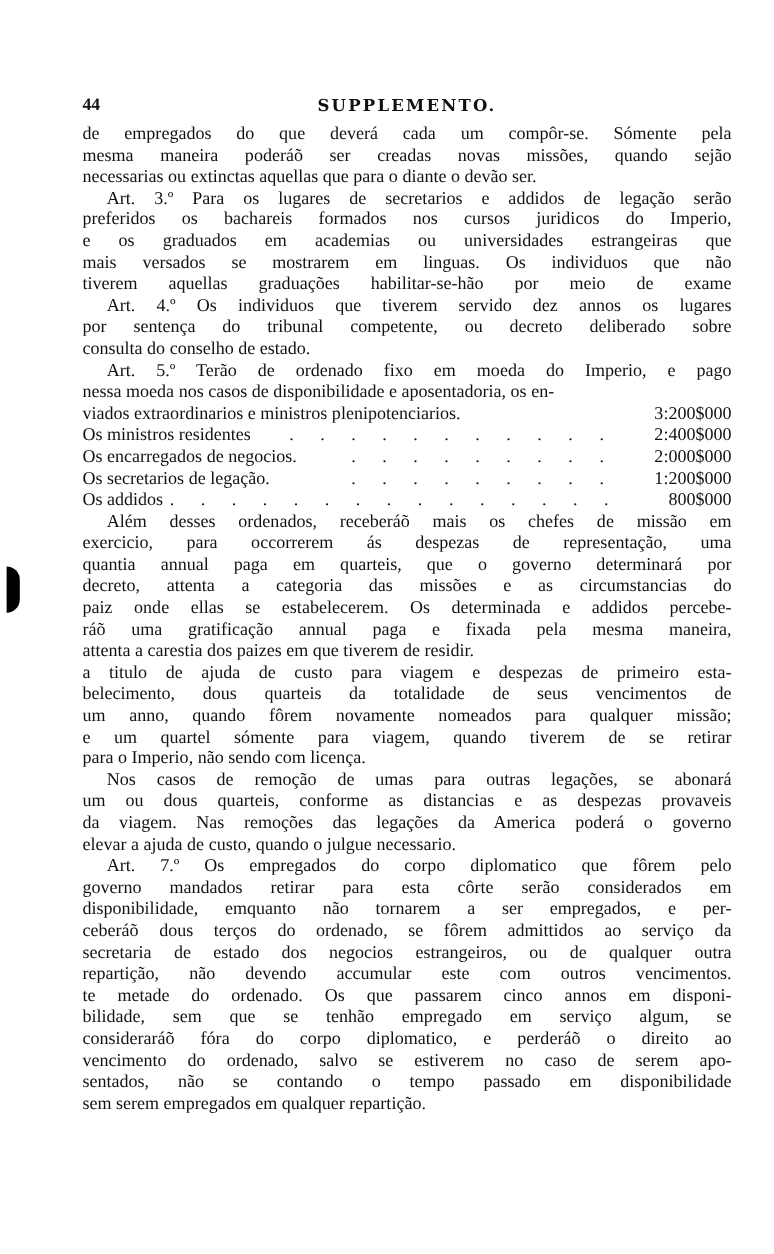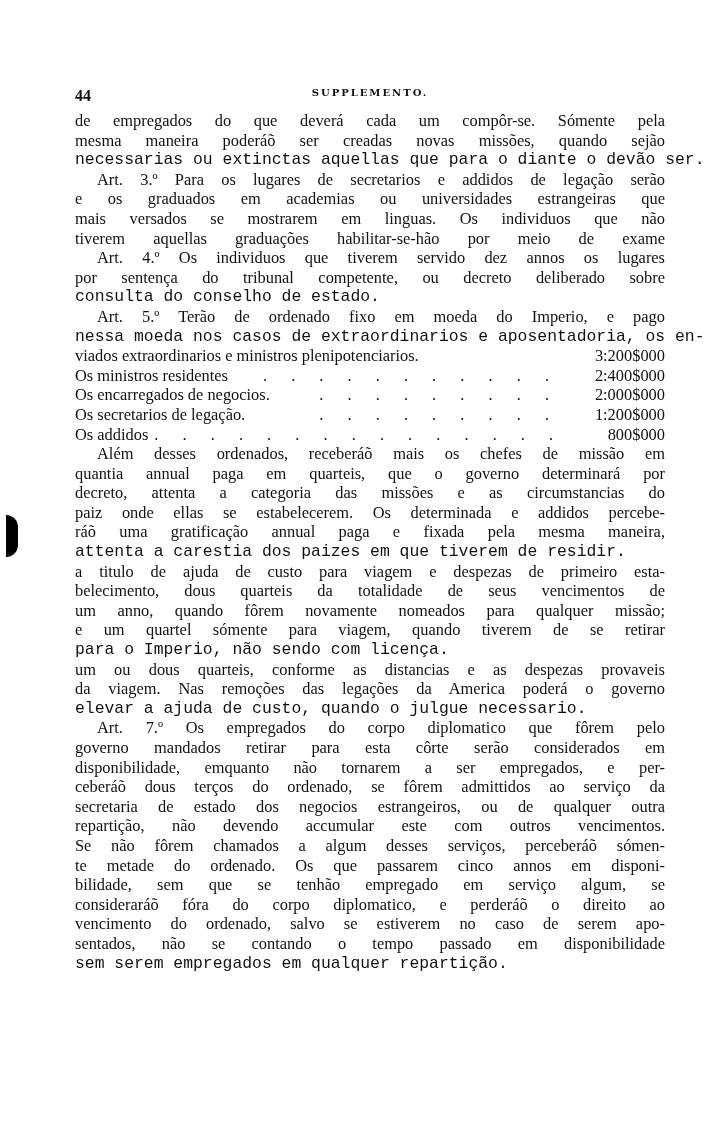--- a/index.html
+++ b/index.html
@@ -34,36 +34,35 @@
       top: 0;
     }
     .running-title {
       position: absolute;
       left: 0;
       right: 0;
       top: 0;
       text-align: center;
       letter-spacing: 2px;
       font-family: "DejaVu Serif", serif;
-      font-size: 10px;
+      font-size: 15px;
     }
     .body-text {
       font-size: 16.4px;
       line-height: 19.6px;
     }
     .line {
       display: block;
       text-align: justify;
       text-align-last: justify;
       white-space: nowrap;
       height: 19.6px;
     }
     .line.last {
       text-align-last: left;
-      font-family: Liberation Mono, monospace;
     }
     .indent {
       padding-left: 22px;
     }
     .salary-row {
       display: flex;
       height: 19.6px;
       white-space: nowrap;
     }
     .salary-label {
@@ -104,32 +103,33 @@
 
   <div class="body-text">
     <div id="paras-before">
         <div>
           <span class="line">de empregados do que deverá cada um compôr-se. Sómente pela</span>
           <span class="line">mesma maneira poderáõ ser creadas novas missões, quando sejão</span>
           <span class="line last">necessarias ou extinctas aquellas que para o diante o devão ser.</span>
         </div>
         <div>
           <span class="line indent">Art. 3.º Para os lugares de secretarios e addidos de legação serão</span>
+          <span class="line">preferidos os bachareis formados nos cursos juridicos do Imperio,</span>
           <span class="line">e os graduados em academias ou universidades estrangeiras que</span>
           <span class="line">mais versados se mostrarem em linguas. Os individuos que não</span>
           <span class="line">tiverem aquellas graduações habilitar-se-hão por meio de exame</span>
         </div>
         <div>
           <span class="line indent">Art. 4.º Os individuos que tiverem servido dez annos os lugares</span>
           <span class="line">por sentença do tribunal competente, ou decreto deliberado sobre</span>
           <span class="line last">consulta do conselho de estado.</span>
         </div>
         <div>
           <span class="line indent">Art. 5.º Terão de ordenado fixo em moeda do Imperio, e pago</span>
-          <span class="line last">nessa moeda nos casos de extraordinarios e aposentadoria, os en-</span>
+          <span class="line last">nessa moeda nos casos de disponibilidade e aposentadoria, os en-</span>
         </div>
       </div>
     <div id="salary-table">
         <div class="salary-row">
           <span class="salary-label">viados extraordinarios e ministros plenipotenciarios.</span>
           <span class="salary-dots"></span>
           <span class="salary-amount">3:200$000</span>
         </div>
         <div class="salary-row">
           <span class="salary-label">Os ministros residentes</span>
@@ -148,46 +148,47 @@
         </div>
         <div class="salary-row">
           <span class="salary-label">Os addidos</span>
           <span class="salary-dots">. . . . . . . . . . . . . . .</span>
           <span class="salary-amount">800$000</span>
         </div>
       </div>
     <div id="paras-after">
         <div>
           <span class="line indent">Além desses ordenados, receberáõ mais os chefes de missão em</span>
+          <span class="line">exercicio, para occorrerem ás despezas de representação, uma</span>
           <span class="line">quantia annual paga em quarteis, que o governo determinará por</span>
           <span class="line">decreto, attenta a categoria das missões e as circumstancias do</span>
           <span class="line">paiz onde ellas se estabelecerem. Os determinada e addidos percebe-</span>
           <span class="line">ráõ uma gratificação annual paga e fixada pela mesma maneira,</span>
           <span class="line last">attenta a carestia dos paizes em que tiverem de residir.</span>
         </div>
         <div>
           <span class="line">a titulo de ajuda de custo para viagem e despezas de primeiro esta-</span>
           <span class="line">belecimento, dous quarteis da totalidade de seus vencimentos de</span>
           <span class="line">um anno, quando fôrem novamente nomeados para qualquer missão;</span>
           <span class="line">e um quartel sómente para viagem, quando tiverem de se retirar</span>
           <span class="line last">para o Imperio, não sendo com licença.</span>
         </div>
         <div>
+          <span class="line indent">Nos casos de remoção de umas para outras legações, se abonará</span>
           <span class="line">um ou dous quarteis, conforme as distancias e as despezas provaveis</span>
           <span class="line">da viagem. Nas remoções das legações da America poderá o governo</span>
           <span class="line last">elevar a ajuda de custo, quando o julgue necessario.</span>
         </div>
         <div>
           <span class="line indent">Art. 7.º Os empregados do corpo diplomatico que fôrem pelo</span>
           <span class="line">governo mandados retirar para esta côrte serão considerados em</span>
           <span class="line">disponibilidade, emquanto não tornarem a ser empregados, e per-</span>
           <span class="line">ceberáõ dous terços do ordenado, se fôrem admittidos ao serviço da</span>
           <span class="line">secretaria de estado dos negocios estrangeiros, ou de qualquer outra</span>
           <span class="line">repartição, não devendo accumular este com outros vencimentos.</span>
-          <span class="line">Se não fôrem chamados a algum desses serviços, perceberáõ sómen-</span>
           <span class="line">te metade do ordenado. Os que passarem cinco annos em disponi-</span>
           <span class="line">bilidade, sem que se tenhão empregado em serviço algum, se</span>
           <span class="line">consideraráõ fóra do corpo diplomatico, e perderáõ o direito ao</span>
           <span class="line">vencimento do ordenado, salvo se estiverem no caso de serem apo-</span>
           <span class="line">sentados, não se contando o tempo passado em disponibilidade</span>
           <span class="line last">sem serem empregados em qualquer repartição.</span>
         </div>
       </div>
   </div>
 </div>

